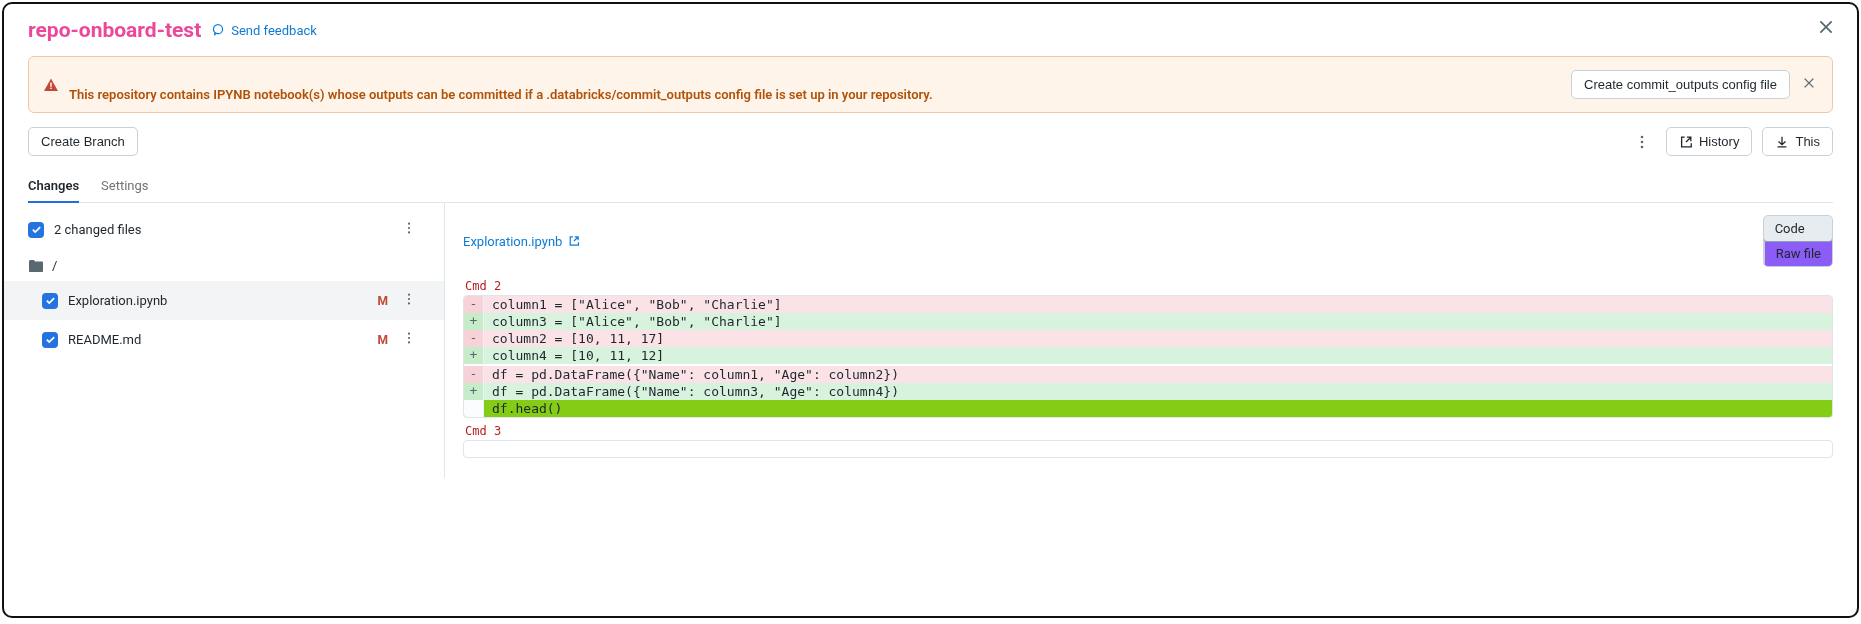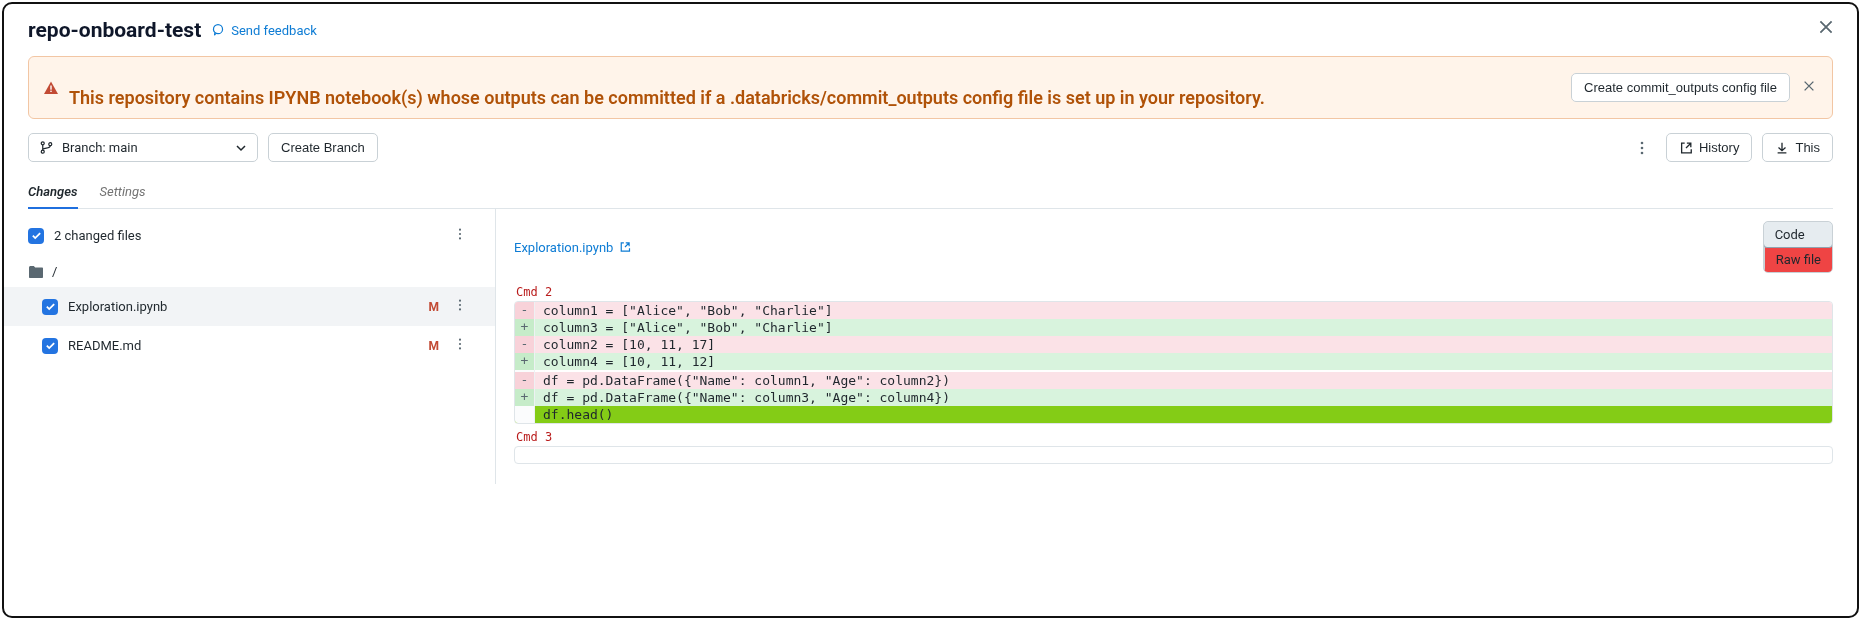--- a/index.html
+++ b/index.html
@@ -1,55 +1,55 @@
 <!DOCTYPE html>
 <html><head>
 <meta charset="utf-8">
 <style>
 * { box-sizing: border-box; margin: 0; padding: 0; }
 body { font-family: -apple-system, BlinkMacSystemFont, "Segoe UI", Roboto, Helvetica, Arial, sans-serif; font-size: 13px; color: #1f272d; background: #fff; }
 .frame { border: 2px solid #111; border-radius: 10px; margin: 2px; overflow: hidden; position: relative; min-height: 616px; }
 .pad { padding: 14px 24px 0 24px; }
 .header { display: flex; align-items: center; gap: 10px; margin-bottom: 14px; }
-.title { font-size: 21px; font-weight: 700; color: #0f172a; }
+.title { font-size: 21px; font-weight: 700; color: #ec4899; }
 .feedback { display: inline-flex; align-items: flex-start; gap: 6px; color: #0e7cd4; font-size: 13px; cursor: pointer; }
 .feedback svg { width: 14px; height: 14px; }
 .close-dialog { position: absolute; top: 10px; right: 18px; color: #5a6871; cursor: pointer; padding: 4px; }
 .close-dialog svg { width: 18px; height: 18px; }
 .banner { display: flex; align-items: center; gap: 10px; border: 1px solid #f2c6a4; background: #fff4ea; border-radius: 6px; padding: 10px 14px; margin-bottom: 14px; }
-.banner-text { flex: 1; color: #b05208; font-weight: 600; font-size: 18px; margin-top: 20px; }
+.banner-text { flex: 1; color: #b05208; font-weight: 600; font-size: 13px; margin-top: 20px; }
 .banner svg.warn { width: 16px; height: 16px; flex: none; }
 .banner .btn { white-space: nowrap; }
 .banner .x { color: #5a6871; cursor: pointer; padding: 2px; }
 .btn { display: inline-flex; align-items: center; gap: 6px; border: 1px solid #c9d1d6; background: #fff; border-radius: 5px; padding: 6px 12px; font-size: 13px; cursor: pointer; color: #1f272d; }
 .toolbar { display: flex; align-items: center; gap: 10px; margin-bottom: 14px; }
 .branch-sel { display: flex; align-items: center; gap: 8px; border: 1px solid #c9d1d6; border-radius: 5px; padding: 6px 10px; min-width: 230px; justify-content: space-between; cursor: pointer; }
 .branch-sel .lbl { display: flex; align-items: center; gap: 8px; }
 .toolbar .spacer { flex: 1; }
 .icon-btn { display: inline-flex; align-items: center; justify-content: center; width: 28px; height: 28px; border-radius: 5px; cursor: pointer; color: #5a6871; }
-.tabs { display: flex; gap: 22px; border-bottom: 1px solid #dfe5e9; margin: 0 24px; font-style: italic; }
+.tabs { display: flex; gap: 22px; border-bottom: 1px solid #dfe5e9; margin: 0 24px; }
 .tab { padding: 8px 0; font-size: 13px; color: #737373; cursor: pointer; border-bottom: 2px solid transparent; margin-bottom: -1px; }
 .tab.active { color: #1f272d; font-weight: 600; border-bottom-color: #1f6fde; }
 .body { display: flex; }
-.sidebar { width: 492px; border-right: 1px solid #dfe5e9; padding-top: 6px; }
+.sidebar { width: 441px; border-right: 1px solid #dfe5e9; padding-top: 6px; }
 .sb-head { display: flex; align-items: center; gap: 10px; padding: 8px 24px; }
 .checkbox { width: 16px; height: 16px; border-radius: 4px; background: #2374e1; display: inline-flex; align-items: center; justify-content: center; flex: none; cursor: pointer; }
 .checkbox svg { width: 11px; height: 11px; }
 .sb-head .txt { flex: 1; font-size: 13px; }
 .kebab { color: #5a6871; cursor: pointer; padding: 4px; border-radius: 4px; }
 .root-row { display: flex; align-items: center; gap: 8px; padding: 8px 24px; color: #1f272d; }
 .file-row { display: flex; align-items: center; gap: 10px; padding: 7px 24px 7px 38px; cursor: pointer; }
 .file-row.sel { background: #f2f4f6; }
 .file-row .name { flex: 1; font-size: 13px; }
 .badge-m { color: #c24a34; font-weight: 700; font-size: 12px; }
 .main { flex: 1; padding: 12px 24px 20px 18px; min-width: 0; }
 .main-head { display: flex; align-items: center; margin-bottom: 12px; }
 .filelink { color: #0e7cd4; display: inline-flex; align-items: center; gap: 6px; cursor: pointer; font-size: 13px; }
 .seg { display: inline-flex; border: 1px solid #c9d1d6; border-radius: 5px; overflow: hidden; margin-left: auto; flex-direction: column; }
-.seg .seg-btn { padding: 5px 11px; font-size: 13px; cursor: pointer; background: #ef4444; }
+.seg .seg-btn { padding: 5px 11px; font-size: 13px; cursor: pointer; background: #8b5cf6; }
 .seg .seg-btn.active { background: #e6ecf0; border: 1px solid #8fa2af; border-radius: 4px; margin: -1px; position: relative; }
 .seg .seg-btn:not(:first-child) { border-left: 1px solid #c9d1d6; }
 .cmd-label { font-family: ui-monospace, SFMono-Regular, Menlo, Monaco, Consolas, monospace; font-size: 12px; color: #b91c1c; margin: 6px 0 2px 2px; }
 .diff { border: 1px solid #dfe5e9; border-radius: 4px; overflow: hidden; font-family: ui-monospace, SFMono-Regular, Menlo, Monaco, Consolas, monospace; font-size: 13px; }
 .diff-line { display: flex; }
 .gut { width: 20px; text-align: center; color: #5a6871; user-select: none; background: #fbfcfd; border-right: 1px solid #eef1f3; }
 .code { flex: 1; padding: 1px 8px; white-space: pre; }
 .l-del { background: #fbe2e7; }
 .l-del .gut { background: #f8d2d9; }
 .l-add { background: #d8f3dd; }
@@ -91,34 +91,20 @@
           <span>Create commit_outputs config file</span>
         </button>
     <span class="x">
       <svg viewBox="0 0 16 16" width="14" height="14" fill="none" stroke="currentColor" stroke-width="1.6">
             <path d="M3 3l10 10M13 3L3 13"></path>
           </svg>
     </span>
   </div>
 
   <div class="toolbar">
-    <div class="branch-sel">
-      <span class="lbl">
-        <svg width="15" height="15" viewBox="0 0 16 16" fill="none" stroke="currentColor" stroke-width="1.3">
-              <circle cx="4" cy="3.5" r="1.6"></circle>
-              <circle cx="4" cy="12.5" r="1.6"></circle>
-              <circle cx="12" cy="4.5" r="1.6"></circle>
-              <path d="M4 5.1v5.8M12 6.1c0 3-5 2-8 3.5"></path>
-            </svg>
-        <span><span>Branch:</span> <span>main</span></span>
-      </span>
-      <svg width="12" height="12" viewBox="0 0 12 12" fill="none" stroke="currentColor" stroke-width="1.5">
-            <path d="M2 4l4 4 4-4"></path>
-          </svg>
-    </div>
     <button class="btn">
           <span>Create Branch</span>
         </button>
     <span class="spacer"></span>
     <span class="icon-btn">
       <svg width="16" height="16" viewBox="0 0 16 16" fill="currentColor">
             <circle cx="8" cy="3" r="1.3"></circle>
             <circle cx="8" cy="8" r="1.3"></circle>
             <circle cx="8" cy="13" r="1.3"></circle>
           </svg>

